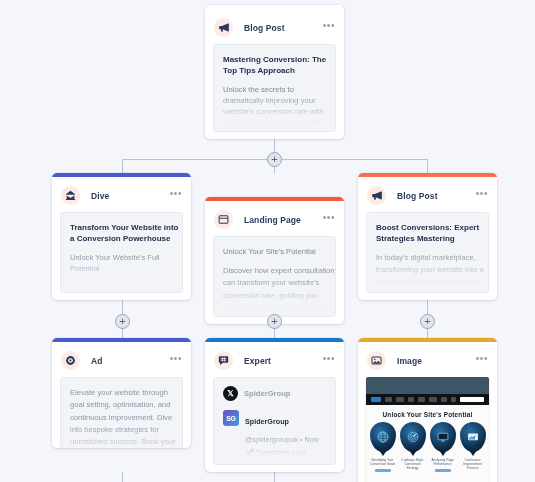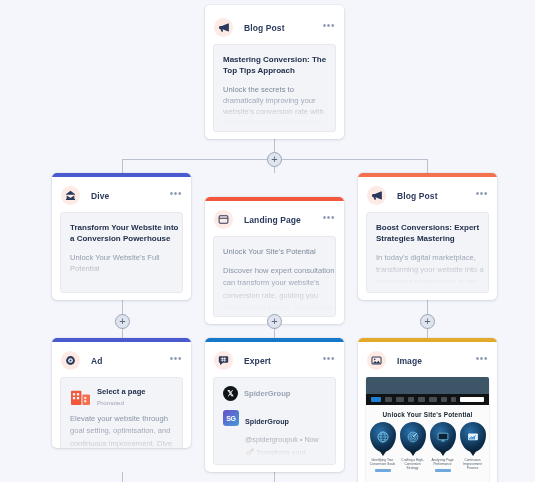--- a/index.html
+++ b/index.html
@@ -258,38 +258,20 @@
         <svg width="11" height="11" viewBox="0 0 16 16">
             <circle cx="8" cy="8" r="6.4" fill="#2b3a5c"></circle>
             <circle cx="8" cy="8" r="3.4" fill="#f4f6fb"></circle>
             <circle cx="8" cy="8" r="1.5" fill="#2b3a5c"></circle>
           </svg>
       </span>
       <span class="head-title">Ad</span>
       <span class="head-menu">•••</span>
     </div>
     <div class="card-body" style="height:88px;">
-      <div class="ad-promo">
-        <span class="ad-thumb">
-          <svg width="21" height="19" viewBox="0 0 22 20">
-            <rect x="1" y="4" width="11" height="15" rx="1" fill="#f2593c"></rect>
-            <rect x="13" y="8" width="8" height="11" rx="1" fill="#f4704f"></rect>
-            <rect x="3" y="6.5" width="2.4" height="2.4" fill="#fff"></rect>
-            <rect x="7.2" y="6.5" width="2.4" height="2.4" fill="#fff"></rect>
-            <rect x="3" y="10.5" width="2.4" height="2.4" fill="#fff"></rect>
-            <rect x="7.2" y="10.5" width="2.4" height="2.4" fill="#fff"></rect>
-            <rect x="15" y="10.5" width="2" height="2" fill="#fff"></rect>
-            <rect x="15" y="14" width="2" height="2" fill="#fff"></rect>
-          </svg>
-        </span>
-        <span>
-          <span class="ad-name" style="display:block;">Select a page</span>
-          <span class="ad-tag" style="display:block;">Promoted</span>
-        </span>
-      </div>
       <div class="b-para">Elevate your website through goal setting, optimisation, and continuous improvement. Dive into bespoke strategies for unmatched success. Book your consultation today.</div>
 
       <div class="fade"></div>
     </div>
   </div>
 
   <div class="card" style="left:205px; top:338px; width:139px; height:134px;">
     <div class="card-accent" style="background:#1878c8;"></div>
     <div class="card-head">
       <span class="head-icon">

